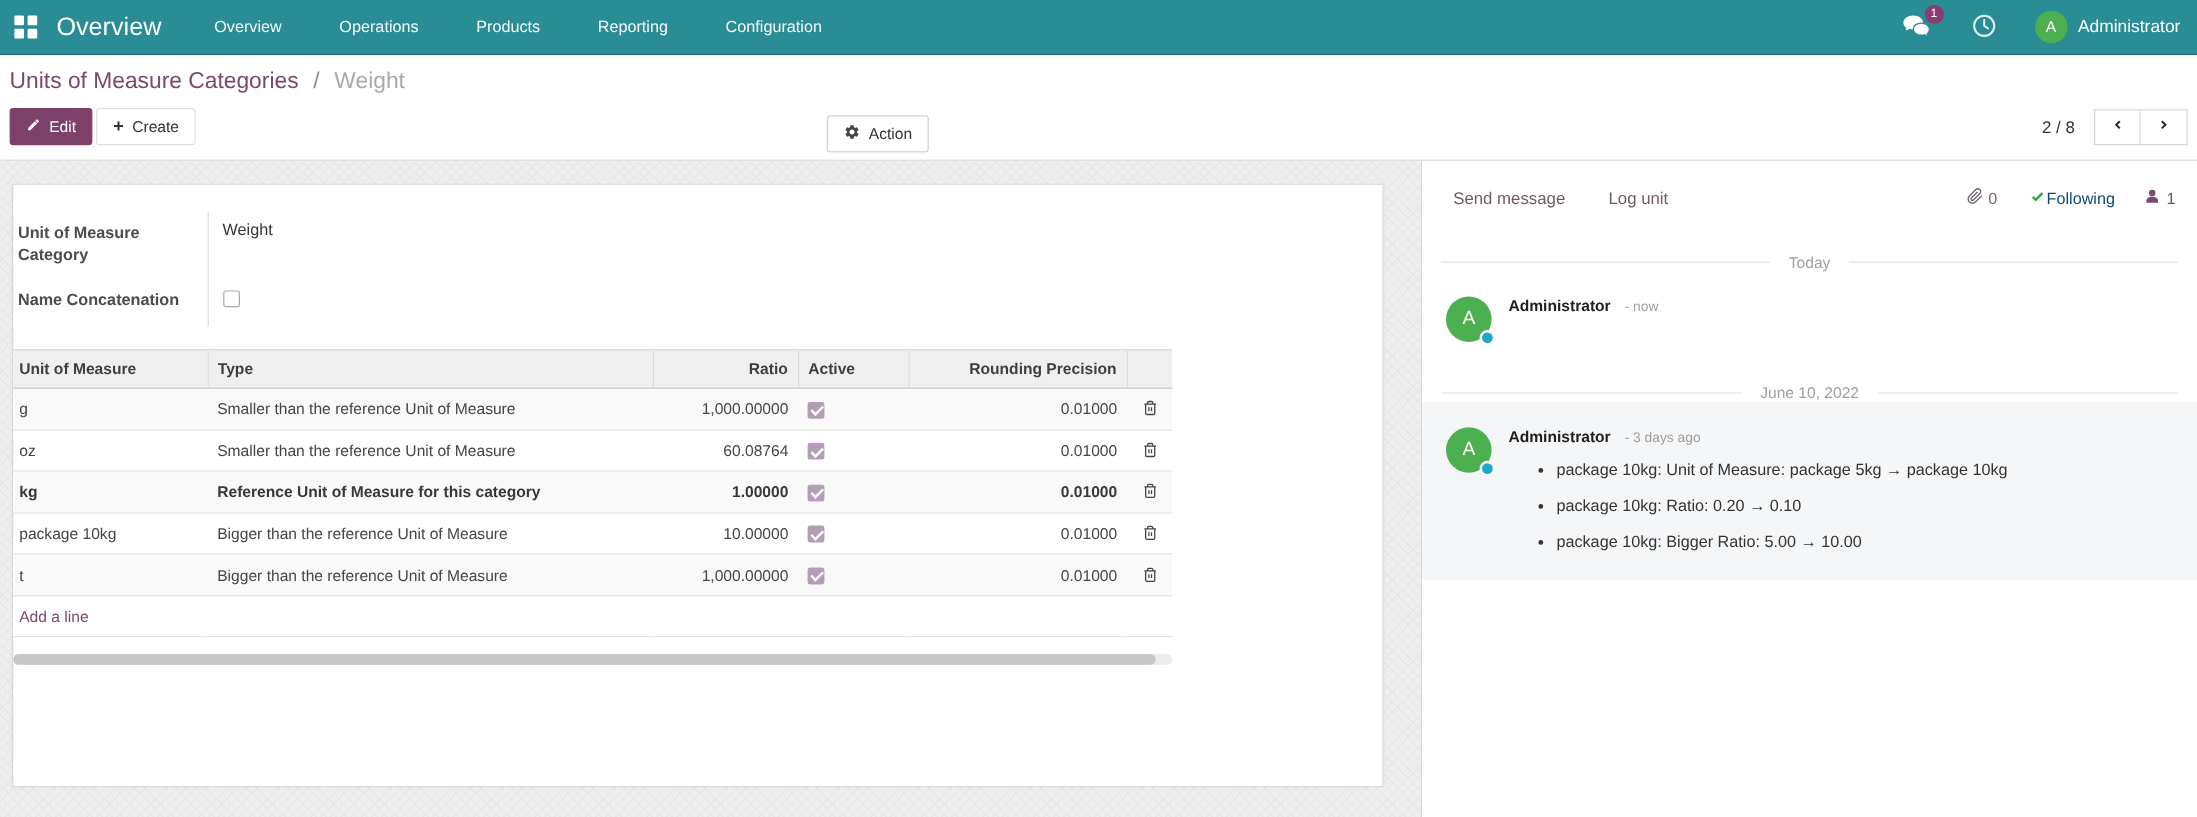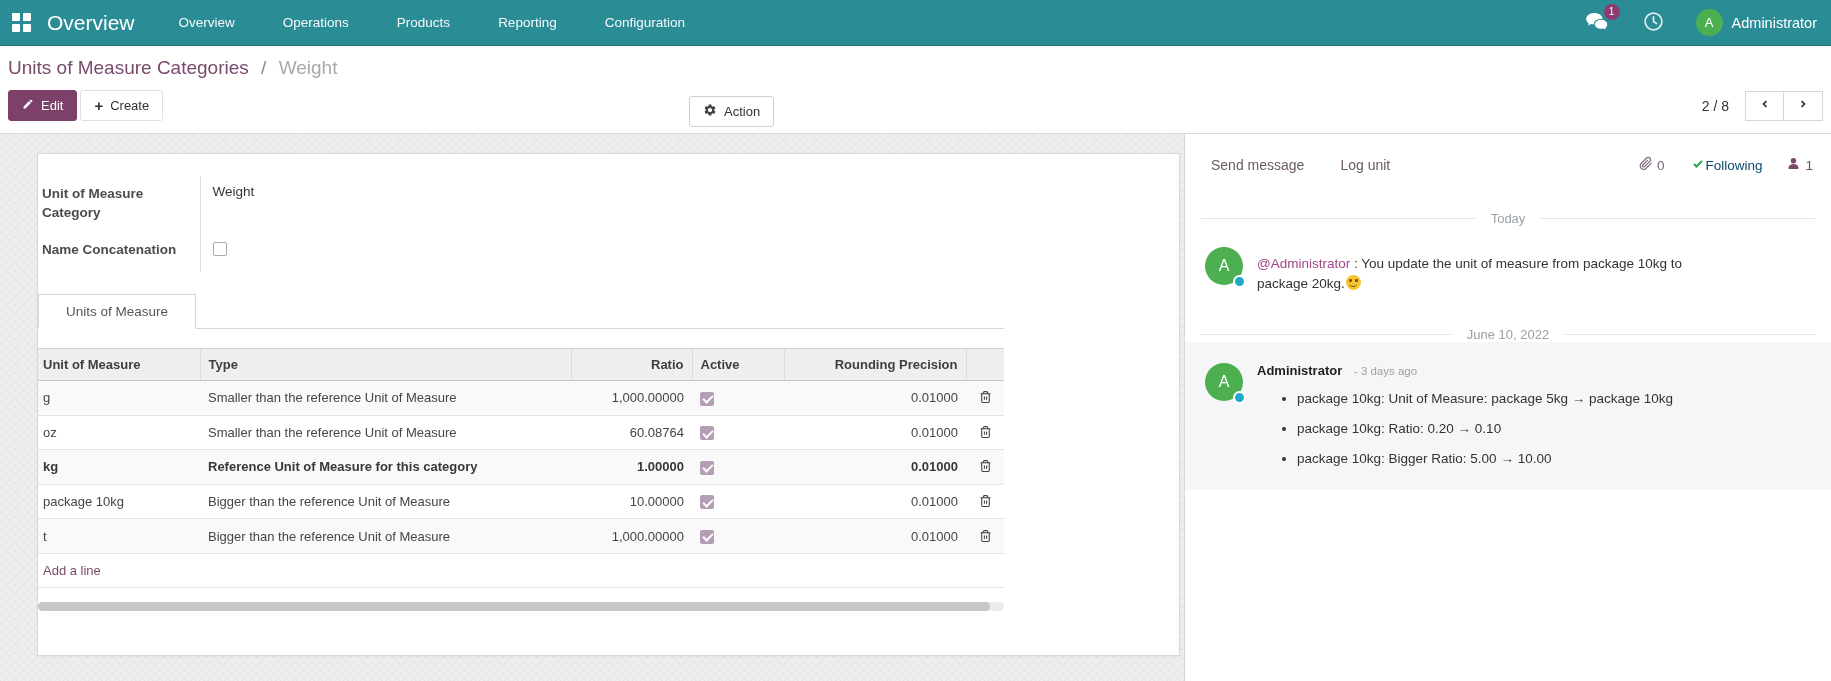--- a/index.html
+++ b/index.html
@@ -39,21 +39,21 @@
   .pager-count { font-size:14px; color:#333; }
   .pager-btns { display:flex; }
   .pager-btns button { width:39px; height:30px; background:#fff; border:1px solid #d7d7d7; display:flex; align-items:center; justify-content:center; cursor:pointer; }
   .pager-btns button + button { border-left:none; }
 
   
   .content { display:flex; height:547px; }
   .form-bg { width:1184px; background-color:#efeeee;
     background-image:repeating-linear-gradient(45deg,#e8e7e7 0 1px,transparent 1px 6px),
                      repeating-linear-gradient(-45deg,#e8e7e7 0 1px,transparent 1px 6px); }
-  .sheet { margin:19px 0 0 37px; width:1143px; height:503px; background:#fff; border:1px solid #d8d8d8; box-shadow:0 1px 2px rgba(0,0,0,.05); padding:22px 0 0 0; overflow:hidden; }
+  .sheet { margin:19px 0 0 10px; width:1143px; height:503px; background:#fff; border:1px solid #d8d8d8; box-shadow:0 1px 2px rgba(0,0,0,.05); padding:22px 0 0 0; overflow:hidden; }
 
   .field-group { border-collapse:collapse; margin-left:4px; }
   .field-group td { vertical-align:top; }
   .f-label { width:158px; font-weight:bold; color:#4c4c4c; font-size:13.5px; padding:8px 14px 8px 0; line-height:19px; }
   .f-value { border-left:1px solid #dcdcdc; padding:8px 0 8px 12px; font-size:13.5px; color:#333; min-width:260px; }
   .fr1 td { height:56px; }
   .fr2 td { height:40px; }
   .checkbox { display:inline-block; width:14px; height:14px; border:1px solid #a9a9a9; border-radius:2px; background:#fff; margin-top:2px; }
 
   .notebook { margin-top:22px; width:966px; border-bottom:1px solid #d8d8d8; }
@@ -210,23 +210,20 @@
           <td class="f-label">Unit of Measure Category</td>
           <td class="f-value">Weight</td>
         </tr>
         <tr class="fr2">
           <td class="f-label">Name Concatenation</td>
           <td class="f-value"><span class="checkbox"></span></td>
         </tr>
       </tbody>
         </table>
 
-      <div class="notebook">
-        <span class="tab">Units of Measure</span>
-      </div>
 
       <table class="list">
         <colgroup>
           <col style="width:162px">
             <col style="width:371px">
             <col style="width:121px">
           <col style="width:92px">
             <col style="width:182px">
             <col style="width:38px">
         </colgroup>
@@ -352,21 +349,24 @@
     </div>
 
     <div class="divider">
         <span>Today</span>
       </div>
 
     <div class="message">
       <span class="m-avatar">A</span>
       <span class="online-dot" style="position:relative;align-self:flex-start;margin:27px 0 0 -12px;"></span>
       <div class="m-body">
-        <p class="m-text"><a class="mention">@Administrator</a><span> : You update the unit of measure from package 10kg to package 20kg.</span><span class="smiley"></span></p>
+        <div>
+          <span class="m-author">Administrator</span>
+          <span class="m-time">- now</span>
+        </div>
       </div>
     </div>
 
     <div class="divider">
         <span>June 10, 2022</span>
       </div>
 
     <div class="message tinted">
       <span class="m-avatar">A</span>
       <span class="online-dot" style="position:relative;align-self:flex-start;margin:27px 0 0 -12px;"></span>

